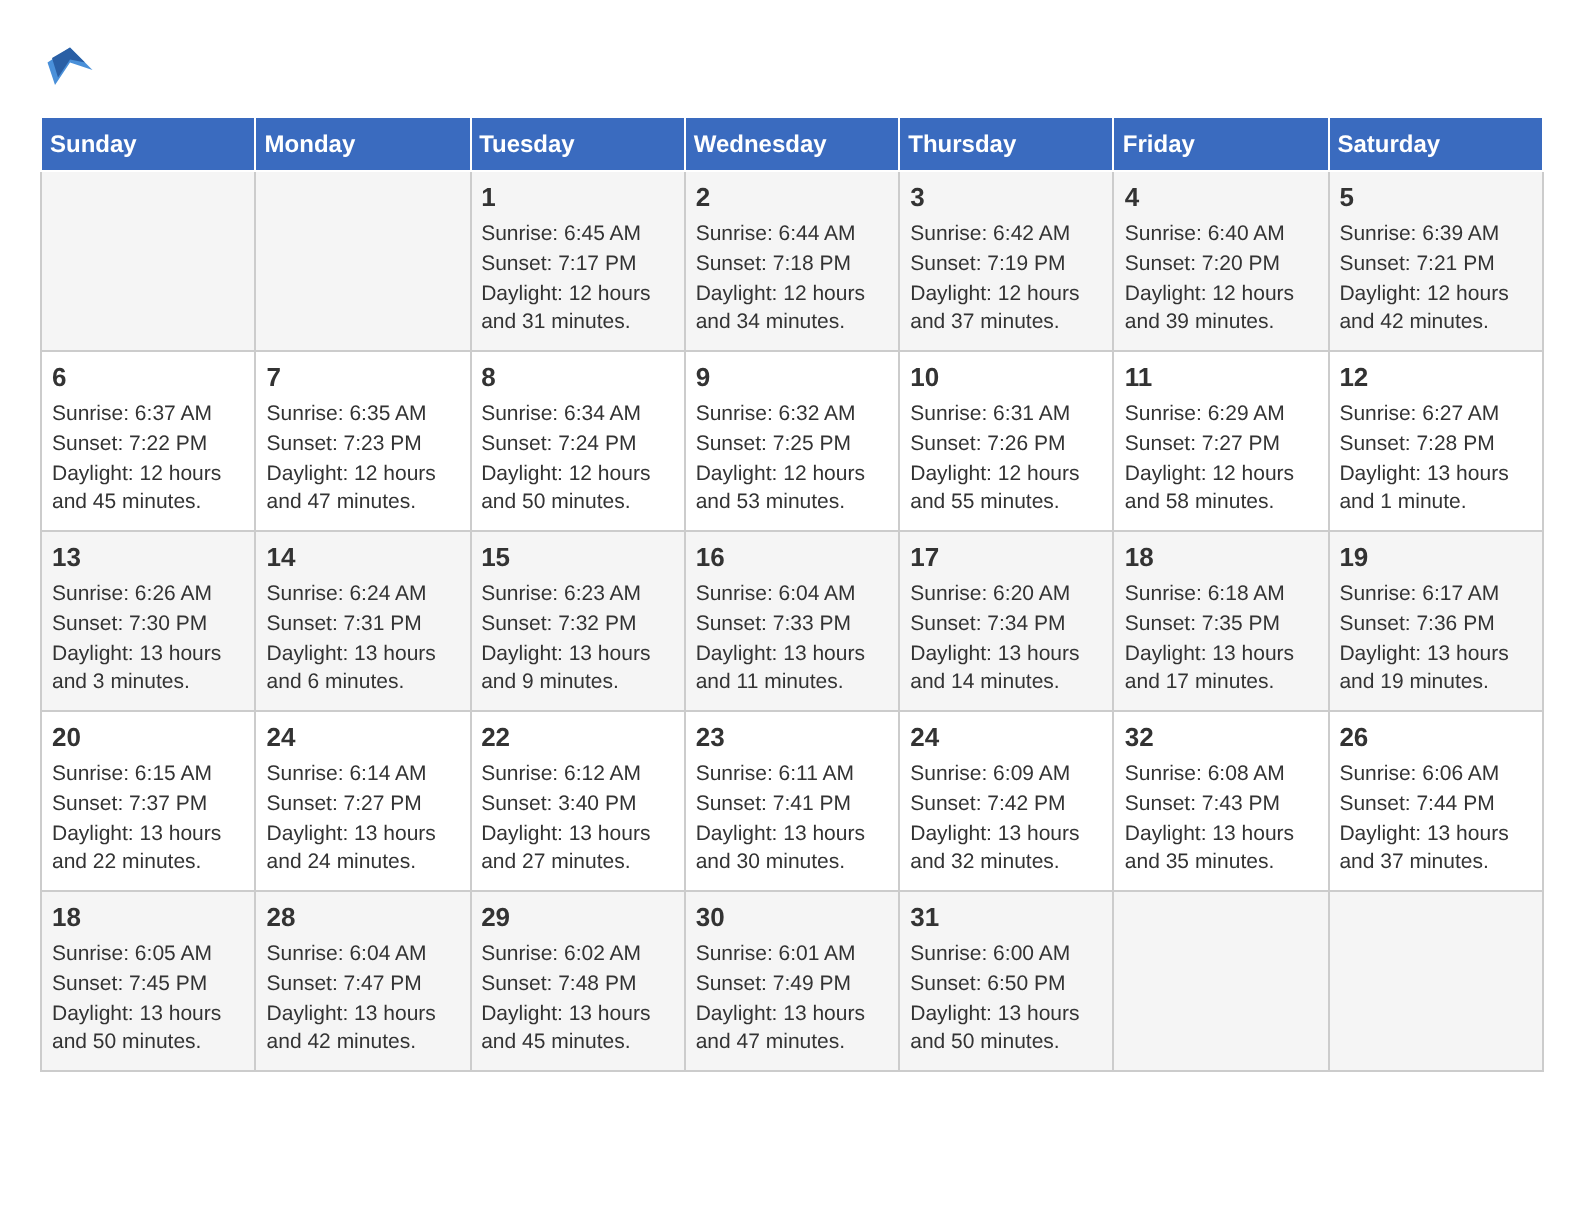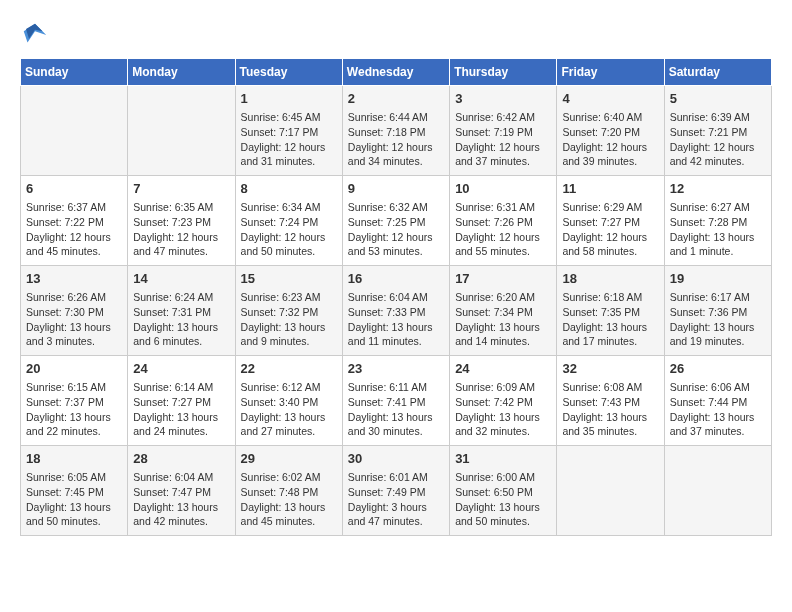--- a/index.html
+++ b/index.html
@@ -307,21 +307,21 @@
         <td>
           <span class="day-num">29</span>
           <div class="cell-text">Sunrise: 6:02 AM</div>
           <div class="cell-text">Sunset: 7:48 PM</div>
           <div class="cell-text">Daylight: 13 hours and 45 minutes.</div>
         </td>
         <td>
           <span class="day-num">30</span>
           <div class="cell-text">Sunrise: 6:01 AM</div>
           <div class="cell-text">Sunset: 7:49 PM</div>
-          <div class="cell-text">Daylight: 3 hours and 47 minutes.</div>
+          <div class="cell-text">Daylight: 13 hours and 47 minutes.</div>
         </td>
         <td>
           <span class="day-num">31</span>
           <div class="cell-text">Sunrise: 6:00 AM</div>
           <div class="cell-text">Sunset: 6:50 PM</div>
           <div class="cell-text">Daylight: 13 hours and 50 minutes.</div>
         </td>
         <td class="empty"></td>
         <td class="empty"></td>
       </tr>

